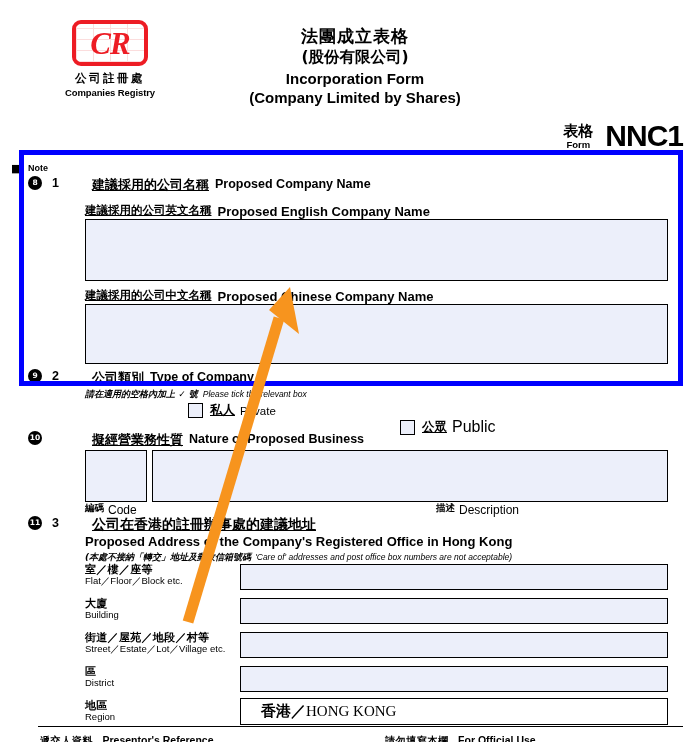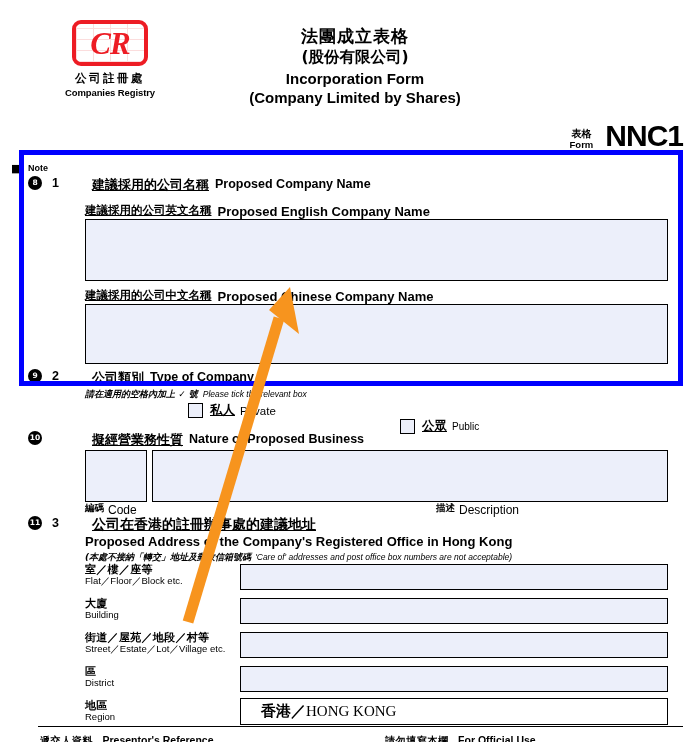--- a/index.html
+++ b/index.html
@@ -44,21 +44,21 @@
   .logo-en{margin-top:1px;font-size:9.5px;font-weight:bold;letter-spacing:-.1px;}
 
   .title-block{position:absolute;left:175px;top:26px;width:360px;text-align:center;line-height:1.28;}
   .t-cn{font-size:17px;font-weight:bold;font-family:"DejaVu Sans",sans-serif;letter-spacing:1px;}
   .t-cn2{font-size:15.5px;font-weight:bold;font-family:"DejaVu Sans",sans-serif;}
   .t-en{font-size:15px;font-weight:bold;margin-top:1px;}
   .t-en2{font-size:15px;font-weight:bold;}
 
   .formno{position:absolute;right:6px;top:122px;display:flex;align-items:flex-end;gap:12px;}
   .formno .lbl{text-align:center;line-height:1.05;}
-  .formno .lbl .cn{font-size:10px;font-weight:bold;font-family:"DejaVu Sans",sans-serif;}
+  .formno .lbl .cn{font-size:15px;font-weight:bold;font-family:"DejaVu Sans",sans-serif;}
   .formno .lbl .en{font-size:9.5px;font-weight:bold;}
   .formno .code{font-size:30px;font-weight:bold;letter-spacing:-1px;line-height:.92;}
 
   
   .edge-glyph{
     position:absolute;left:11px;top:163px;
     font-size:11px;font-weight:bold;line-height:1;
     font-family:"DejaVu Sans",sans-serif;
   }
 
@@ -192,21 +192,21 @@
 
     <div class="row" style="left:188px;top:252px;align-items:center;">
       <span class="cbox"></span>
       <span class="cn-b" style="font-size:12.5px;margin-left:7px;">私人</span>
       <span style="font-size:11.5px;margin-left:5px;">Private</span>
     </div>
 
     <div class="row" style="left:400px;top:268px;align-items:center;">
       <span class="cbox"></span>
       <span class="cn-b" style="font-size:12.5px;margin-left:7px;">公眾</span>
-      <span style="font-size:10px;margin-left:5px;">Public</span>
+      <span style="font-size:16px;margin-left:5px;">Public</span>
     </div>
 
     <div class="row" style="left:28px;top:281px;">
       <span class="noteno">10</span>
       <span class="cn-b hdr-cn" style="margin-left:50px;">擬經營業務性質</span>
       <span class="hdr-en" style="margin-left:6px;padding-top:1px;">Nature of Proposed Business</span>
     </div>
 
     <div class="field" style="position:absolute;left:85px;top:300px;width:62px;height:52px;"></div>
     <div class="field" style="position:absolute;left:152px;top:300px;width:516px;height:52px;"></div>

